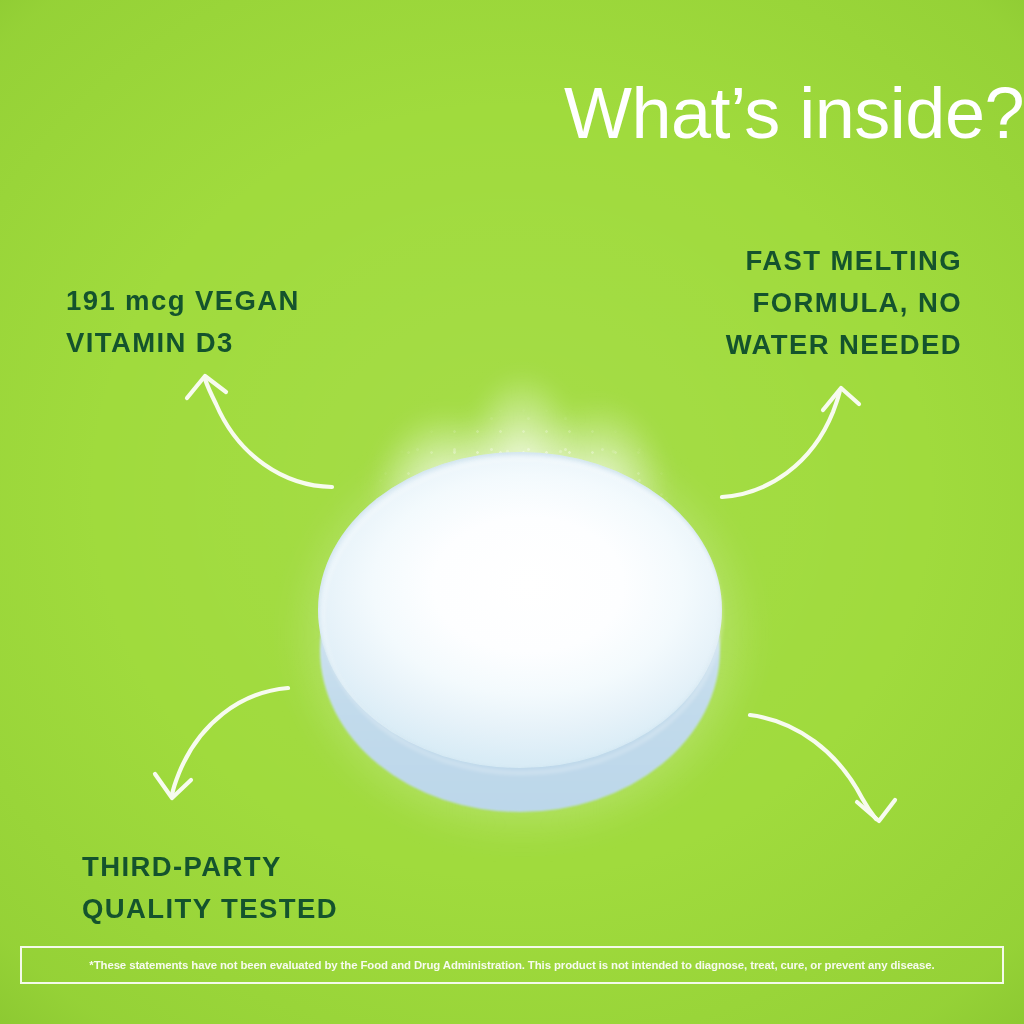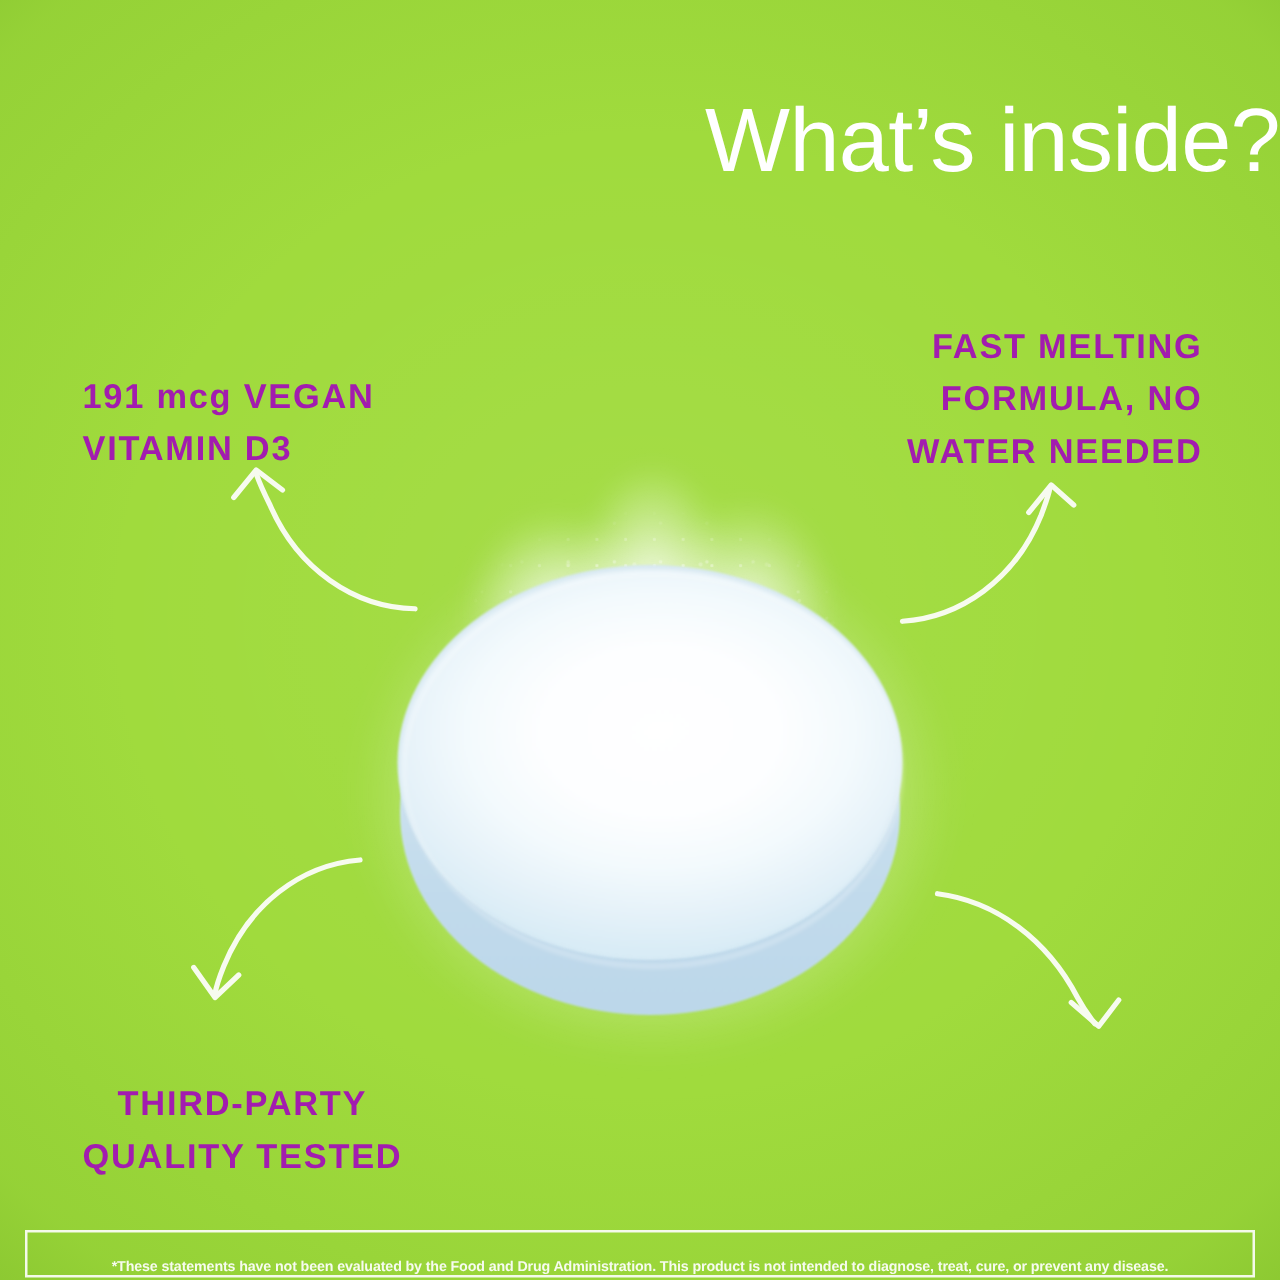--- a/index.html
+++ b/index.html
@@ -39,31 +39,30 @@
     font-size: 72px;
     line-height: 1.05;
     font-weight: 400;
     letter-spacing: -0.5px;
     white-space: nowrap;
     margin-top: 32px;
   }
   
   .label {
     position: absolute;
-    color: #a21caf;
+    color: #14532d;
     font-size: 27.5px;
     font-weight: 700;
     letter-spacing: 1.4px;
     line-height: 1.52;
     white-space: pre-line;
-    margin-top: 16px;
   }
   .label-tl { left: 66px;  top: 280px; text-align: left; }
   .label-tr { right: 62px; top: 240px; text-align: right; }
-  .label-bl { left: 66px;  top: 846px; text-align: center; }
+  .label-bl { left: 82px;  top: 846px; text-align: left; }
   .label-br { left: 684px; top: 846px; text-align: left; }
 
   
   .tablet-wrap {
     position: absolute;
     left: 318px;
     top: 452px;
     width: 404px;
     height: 366px;
   }
@@ -167,27 +166,27 @@
     fill: none;
     stroke: #f7fbef;
     stroke-width: 4.2;
     stroke-linecap: round;
     stroke-linejoin: round;
   }
   
   .disclaimer-box {
     position: absolute;
     left: 20px;
-    top: 984px;
+    top: 946px;
     width: 984px;
     height: 38px;
     border: 2px solid #f4faea;
     box-sizing: border-box;
     display: flex;
-    align-items: flex-end;
+    align-items: center;
     justify-content: center;
   }
   .disclaimer-text {
     color: #f7fbef;
     font-size: 11.4px;
     font-weight: 700;
     letter-spacing: -0.1px;
     white-space: nowrap;
     text-align: center;
   }

